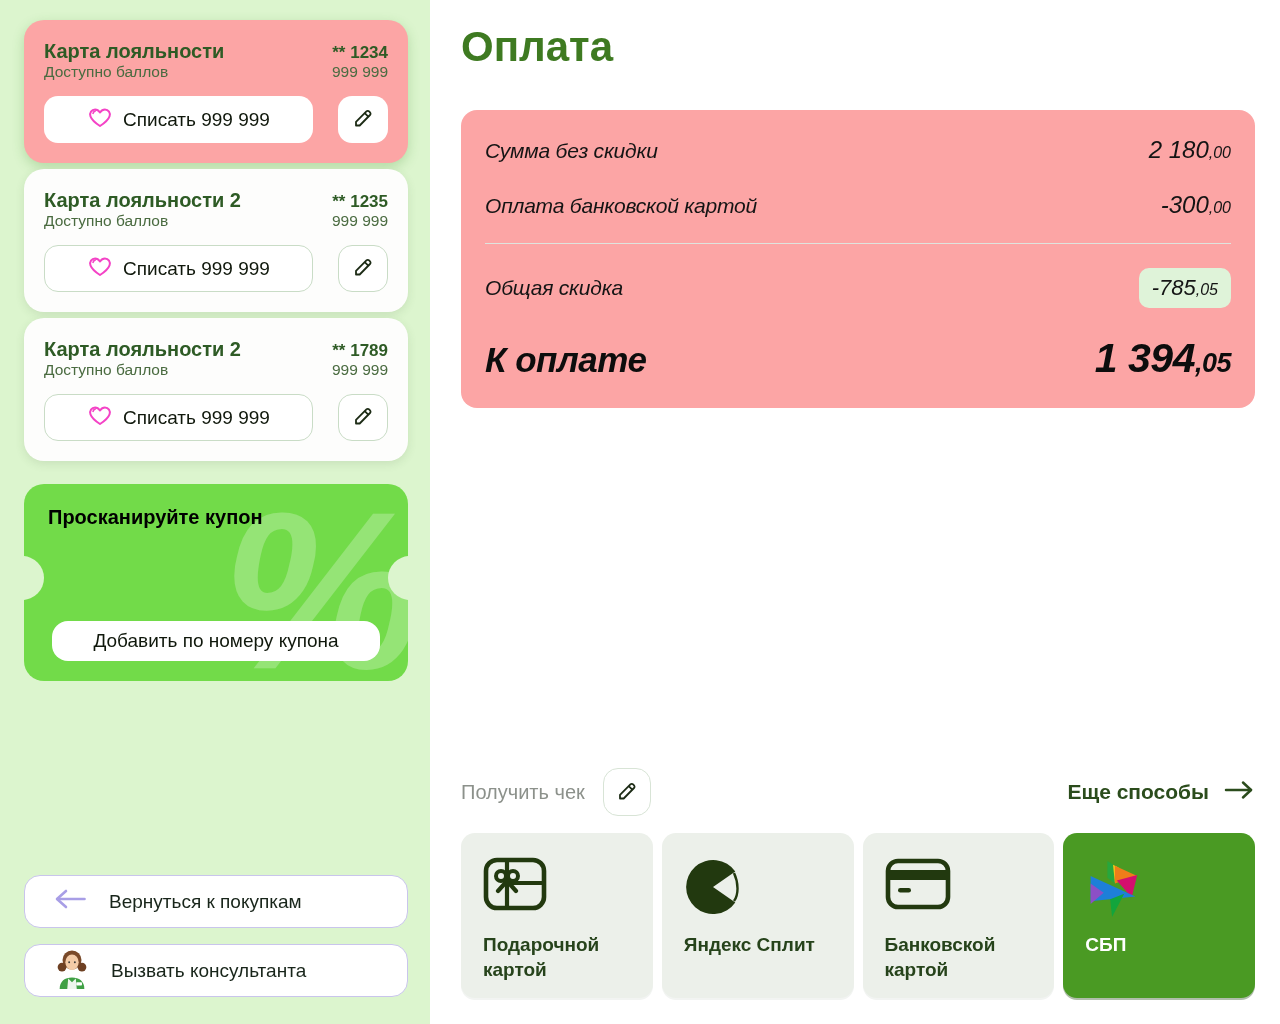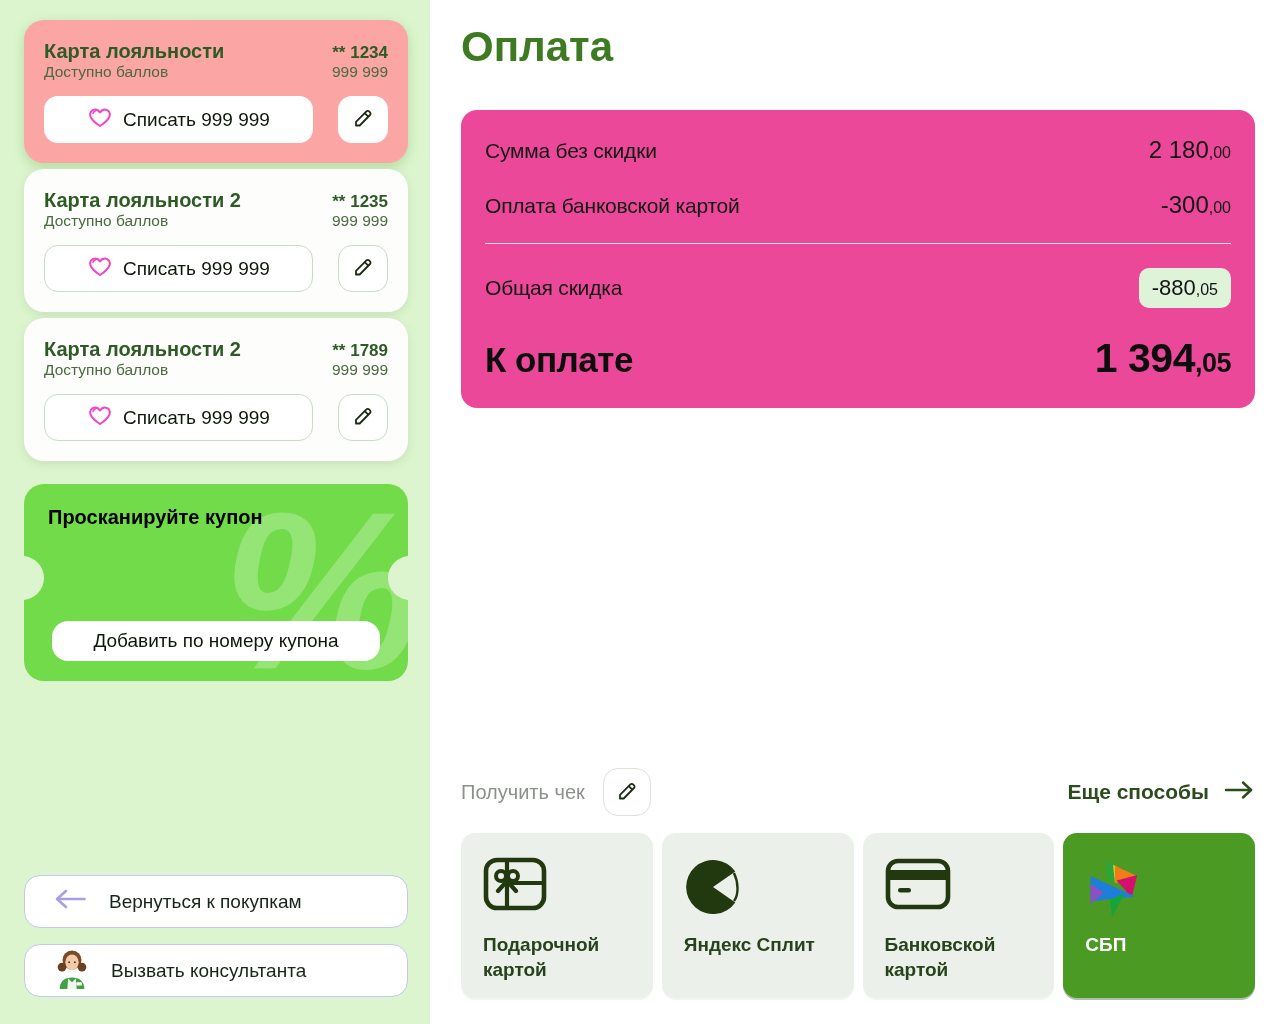--- a/index.html
+++ b/index.html
@@ -79,22 +79,23 @@
 
   
   .main {
     flex:1; height:1024px; background:#ffffff;
     padding:22px 25px 26px 31px;
     display:flex; flex-direction:column;
   }
   .page-title { font-size:42px; font-weight:700; color:#3e7a21; line-height:1.2; }
 
   .summary {
-    margin-top:38px; background:#ec4899; border-radius:16px;
+    margin-top:38px; background:#fca5a5; border-radius:16px;
     padding:26px 24px 26px;
+    font-style:italic;
   }
   .sum-row { display:flex; justify-content:space-between; align-items:baseline; }
   .sum-row + .sum-row { margin-top:27px; }
   .sum-label { font-size:21px; color:#141414; letter-spacing:-0.2px; }
   .sum-val { font-size:24px; font-weight:500; color:#141414; }
   .sum-cents { font-size:16px; font-weight:500; }
   .sum-divider { border:none; border-top:1.5px solid #dfe4de; margin:24px 0 24px; }
   .sum-row--discount { align-items:center; }
   .discount-badge {
     background:#dff3d9; border-radius:10px; padding:7px 13px;
@@ -279,21 +280,21 @@
     </div>
     <div class="sum-row">
       <span class="sum-label">Оплата банковской картой</span>
       <span class="sum-val"><span>-300</span><span class="sum-cents">,00</span></span>
     </div>
 
     <hr class="sum-divider">
 
     <div class="sum-row sum-row--discount">
       <span class="sum-label">Общая скидка</span>
-      <span class="discount-badge"><span>-880</span><span class="sum-cents">,05</span></span>
+      <span class="discount-badge"><span>-785</span><span class="sum-cents">,05</span></span>
     </div>
 
     <div class="sum-row sum-row--total">
       <span class="total-label">К оплате</span>
       <span class="total-val"><span>1 394</span><span class="total-cents">,05</span></span>
     </div>
   </section>
 
   <div class="main-spacer"></div>
 

